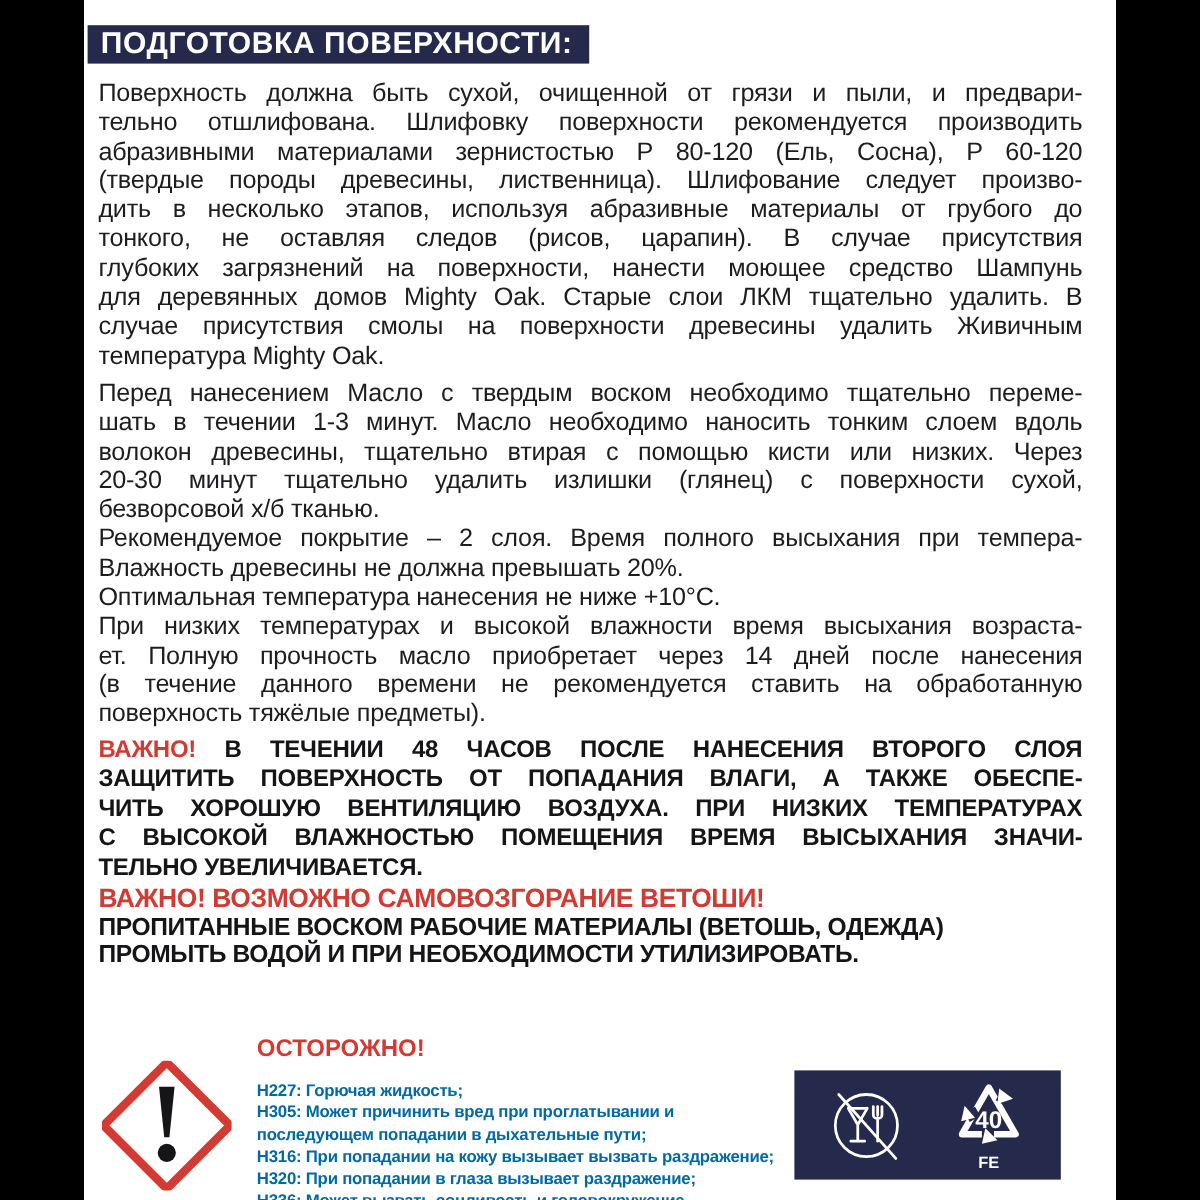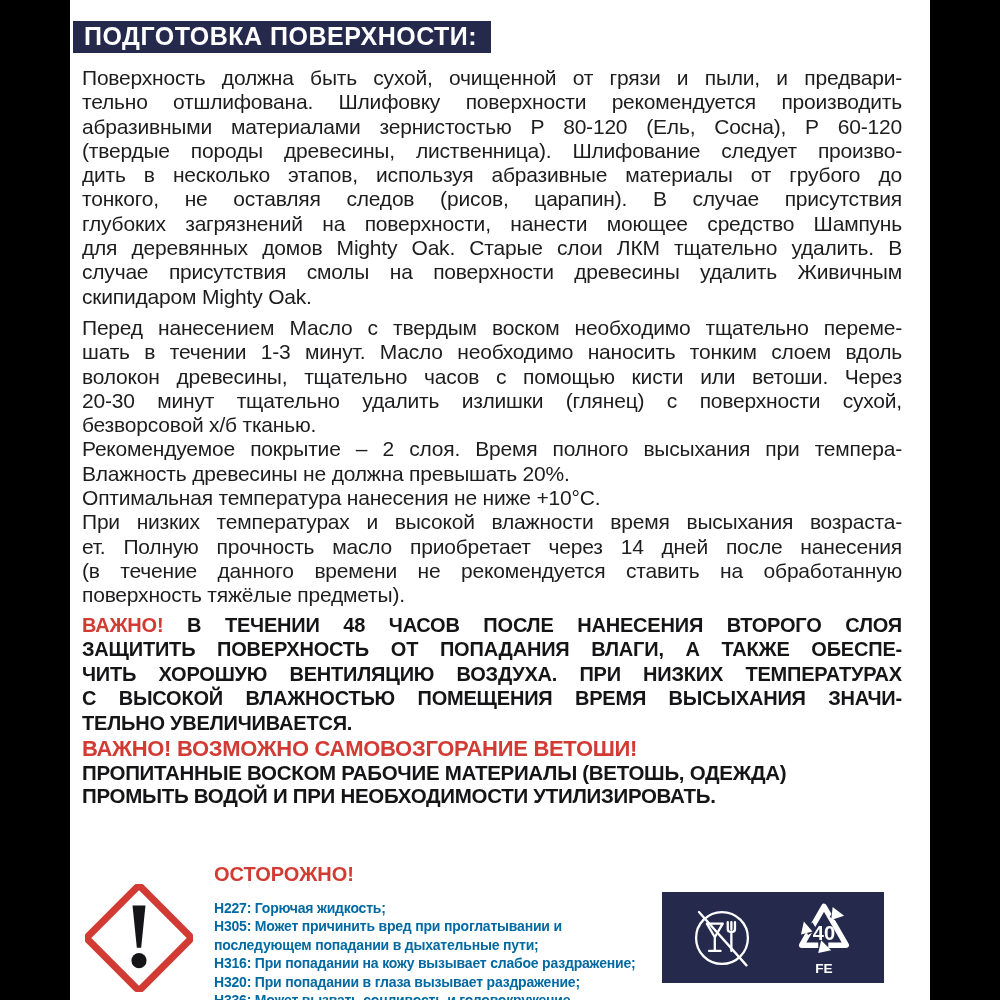--- a/index.html
+++ b/index.html
@@ -63,28 +63,28 @@
   <div class="para p1">
     <div class="jl">Поверхность должна быть сухой, очищенной от грязи и пыли, и предвари-</div>
     <div class="jl">тельно отшлифована. Шлифовку поверхности рекомендуется производить</div>
     <div class="jl">абразивными материалами зернистостью Р 80-120 (Ель, Сосна), Р 60-120</div>
     <div class="jl">(твердые породы древесины, лиственница). Шлифование следует произво-</div>
     <div class="jl">дить в несколько этапов, используя абразивные материалы от грубого до</div>
     <div class="jl">тонкого, не оставляя следов (рисов, царапин). В случае присутствия</div>
     <div class="jl">глубоких загрязнений на поверхности, нанести моющее средство Шампунь</div>
     <div class="jl">для деревянных домов Mighty Oak. Старые слои ЛКМ тщательно удалить. В</div>
     <div class="jl">случае присутствия смолы на поверхности древесины удалить Живичным</div>
-    <div>скипидаром Mighty Oak.</div>
+    <div>температура Mighty Oak.</div>
   </div>
 
 
   <div class="para p2">
     <div class="jl">Перед нанесением Масло с твердым воском необходимо тщательно переме-</div>
     <div class="jl">шать в течении 1-3 минут. Масло необходимо наносить тонким слоем вдоль</div>
-    <div class="jl">волокон древесины, тщательно часов с помощью кисти или ветоши. Через</div>
+    <div class="jl">волокон древесины, тщательно втирая с помощью кисти или низких. Через</div>
     <div class="jl">20-30 минут тщательно удалить излишки (глянец) с поверхности сухой,</div>
     <div>безворсовой х/б тканью.</div>
     <div class="jl">Рекомендуемое покрытие – 2 слоя. Время полного высыхания при темпера-</div>
     <div>Влажность древесины не должна превышать 20%.</div>
     <div>Оптимальная температура нанесения не ниже +10°С.</div>
     <div class="jl">При низких температурах и высокой влажности время высыхания возраста-</div>
     <div class="jl">ет. Полную прочность масло приобретает через 14 дней после нанесения</div>
     <div class="jl">(в течение данного времени не рекомендуется ставить на обработанную</div>
     <div>поверхность тяжёлые предметы).</div>
   </div>
@@ -108,21 +108,21 @@
     <rect x="15.5" y="15.5" width="69" height="69" rx="3" fill="#ffffff" stroke="#d23b33" stroke-width="6.5" transform="rotate(45 50 50)"></rect>
     <path d="M44,20 L56,20 L52,59 L48,59 Z" fill="#151517"></path>
     <circle cx="50" cy="71" r="7" fill="#151517"></circle>
   </svg>
 
   <div class="caution">
     <div class="title">ОСТОРОЖНО!</div>
     <div class="h-line">H227: Горючая жидкость;</div>
     <div class="h-line">H305: Может причинить вред при проглатывании и</div>
     <div class="h-line">последующем попадании в дыхательные пути;</div>
-    <div class="h-line">H316: При попадании на кожу вызывает слабое раздражение;</div>
+    <div class="h-line">H316: При попадании на кожу вызывает вызвать раздражение;</div>
     <div class="h-line">H320: При попадании в глаза вызывает раздражение;</div>
     <div class="h-line">H336: Может вызвать сонливость и головокружение.</div>
   </div>
 
   <div class="icon-box">
 
     <svg viewBox="0 0 100 100" width="72" height="72" fill="none" stroke="#ffffff" stroke-width="3.2" stroke-linecap="round">
       <circle cx="50" cy="50" r="36"></circle>
       <path d="M29,30 H51 M29,30 L40,49 M51,30 L40,49 M40,49 V67 M32,68 H48"></path>
       <path d="M58,28 V38 M63,28 V38 M68,28 V38 M58,38 C58,43 68,43 68,38 M63,41 V68"></path>

